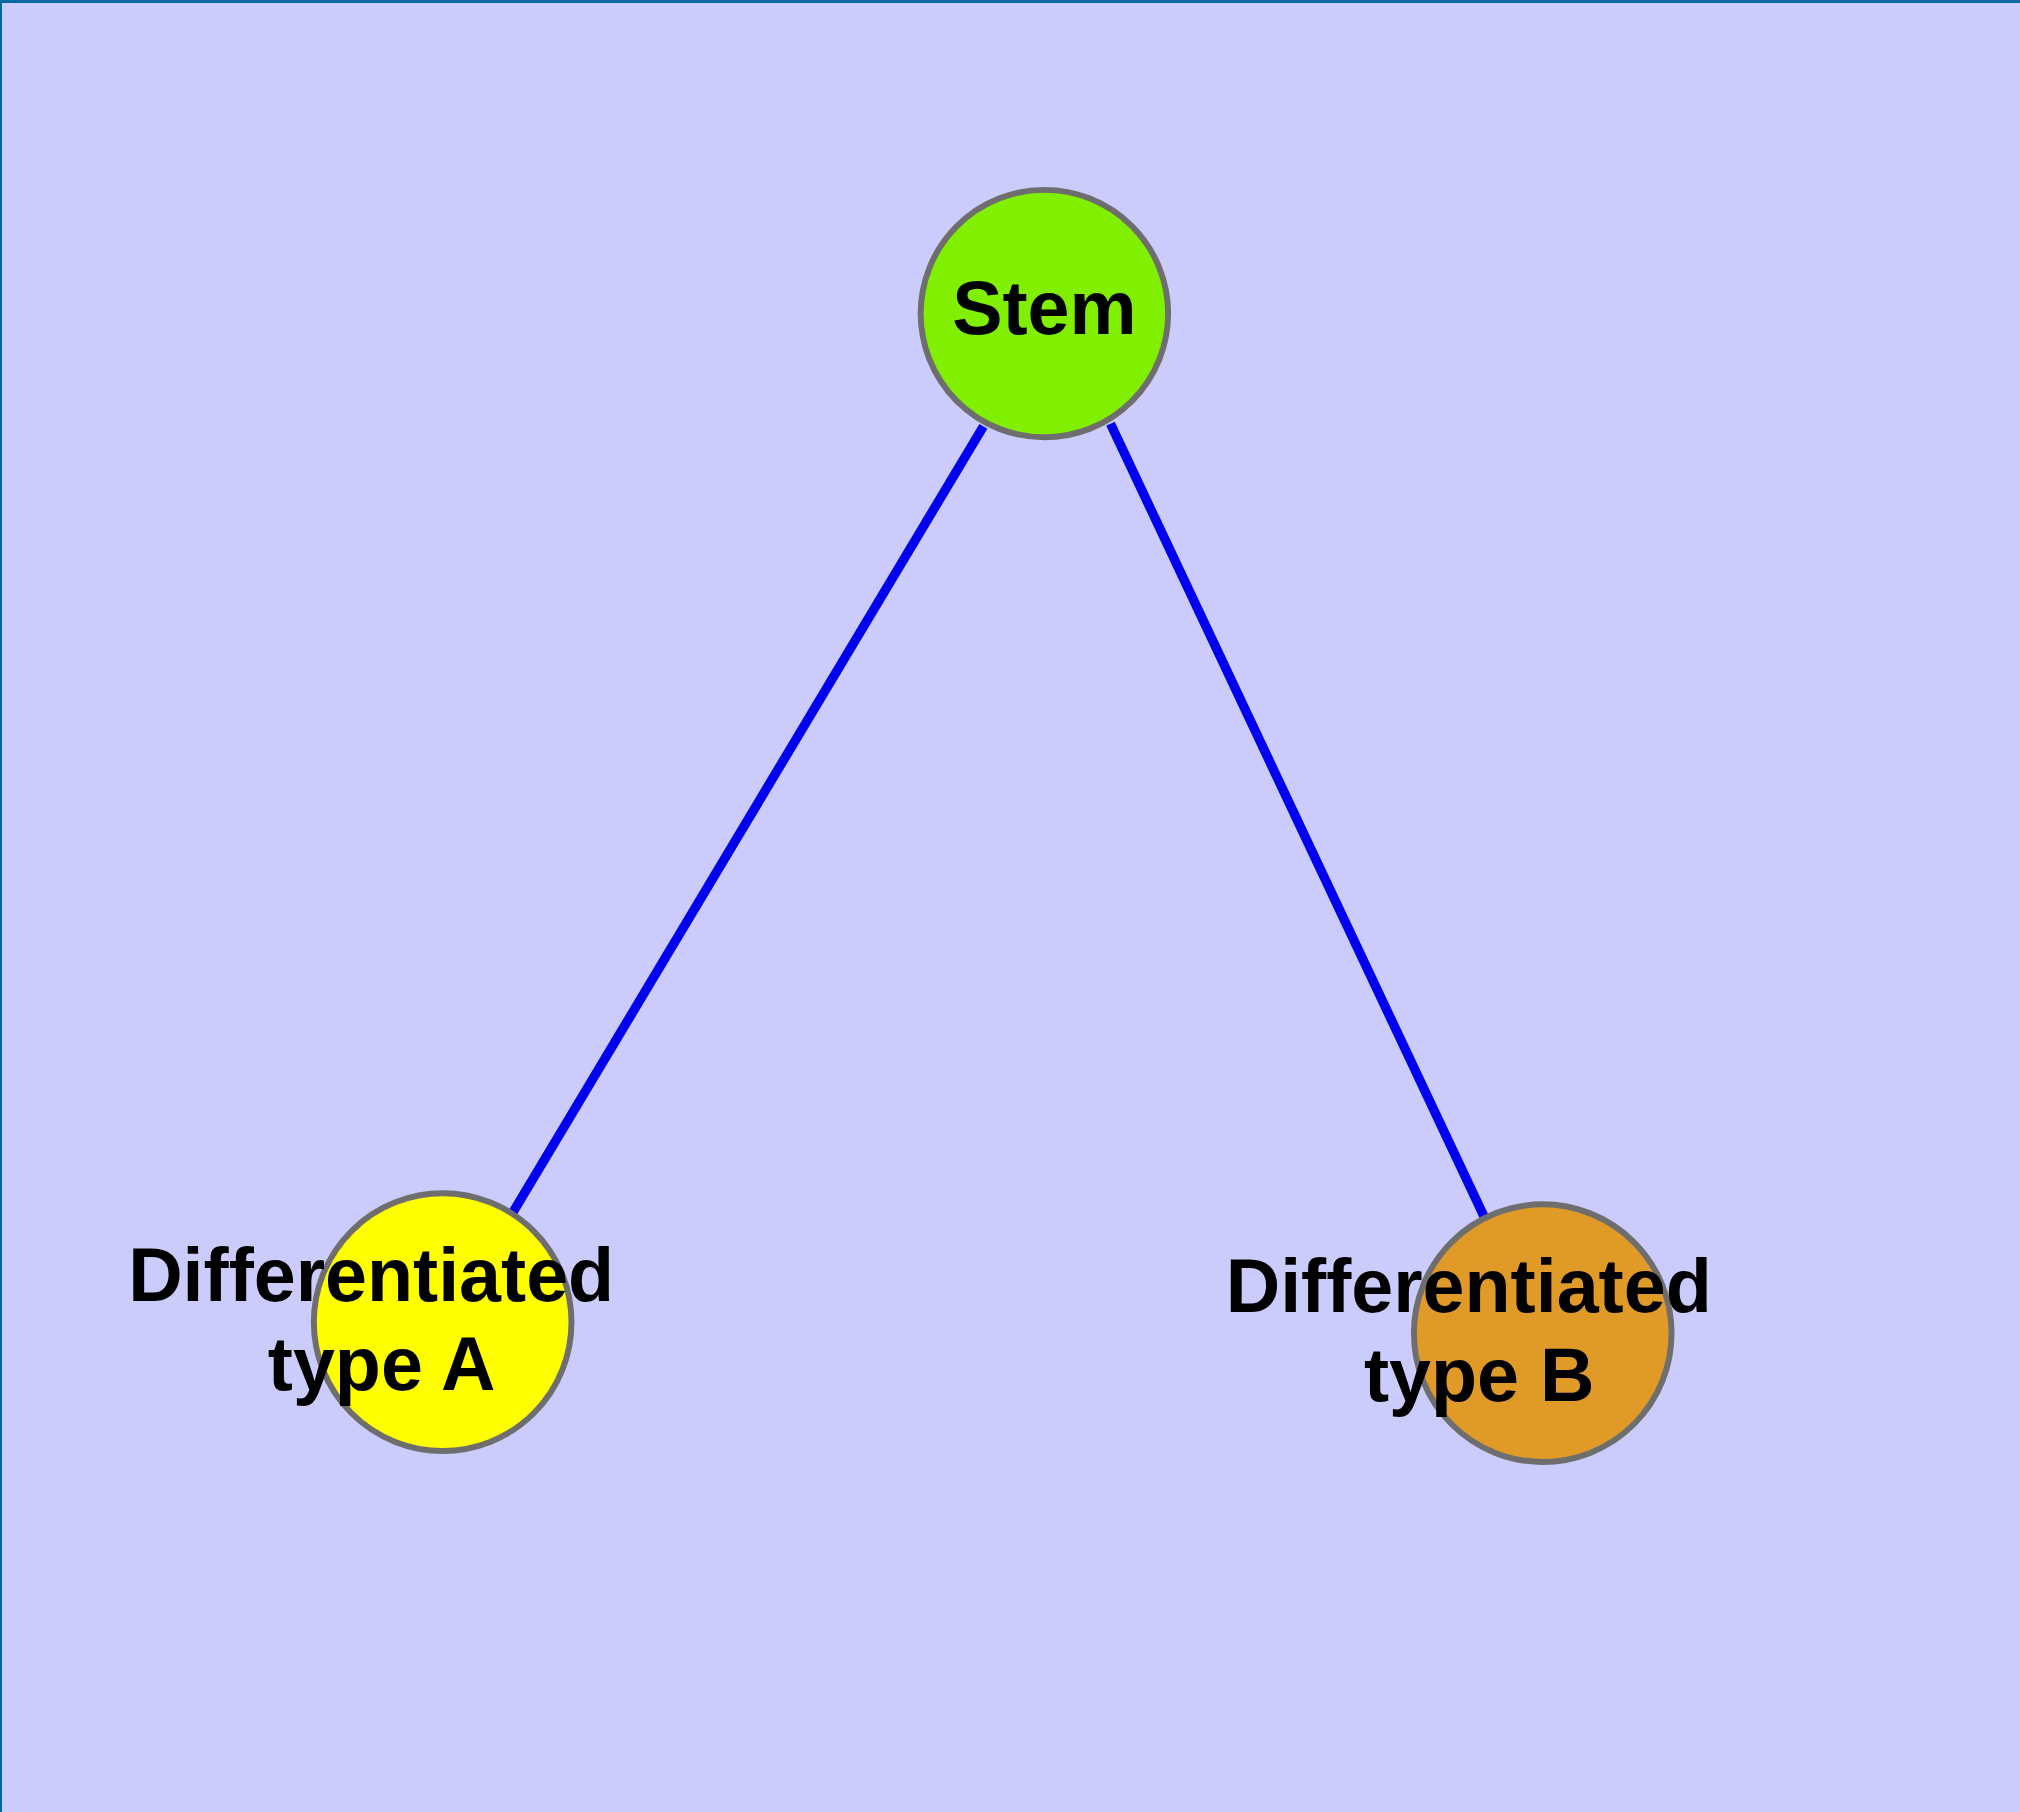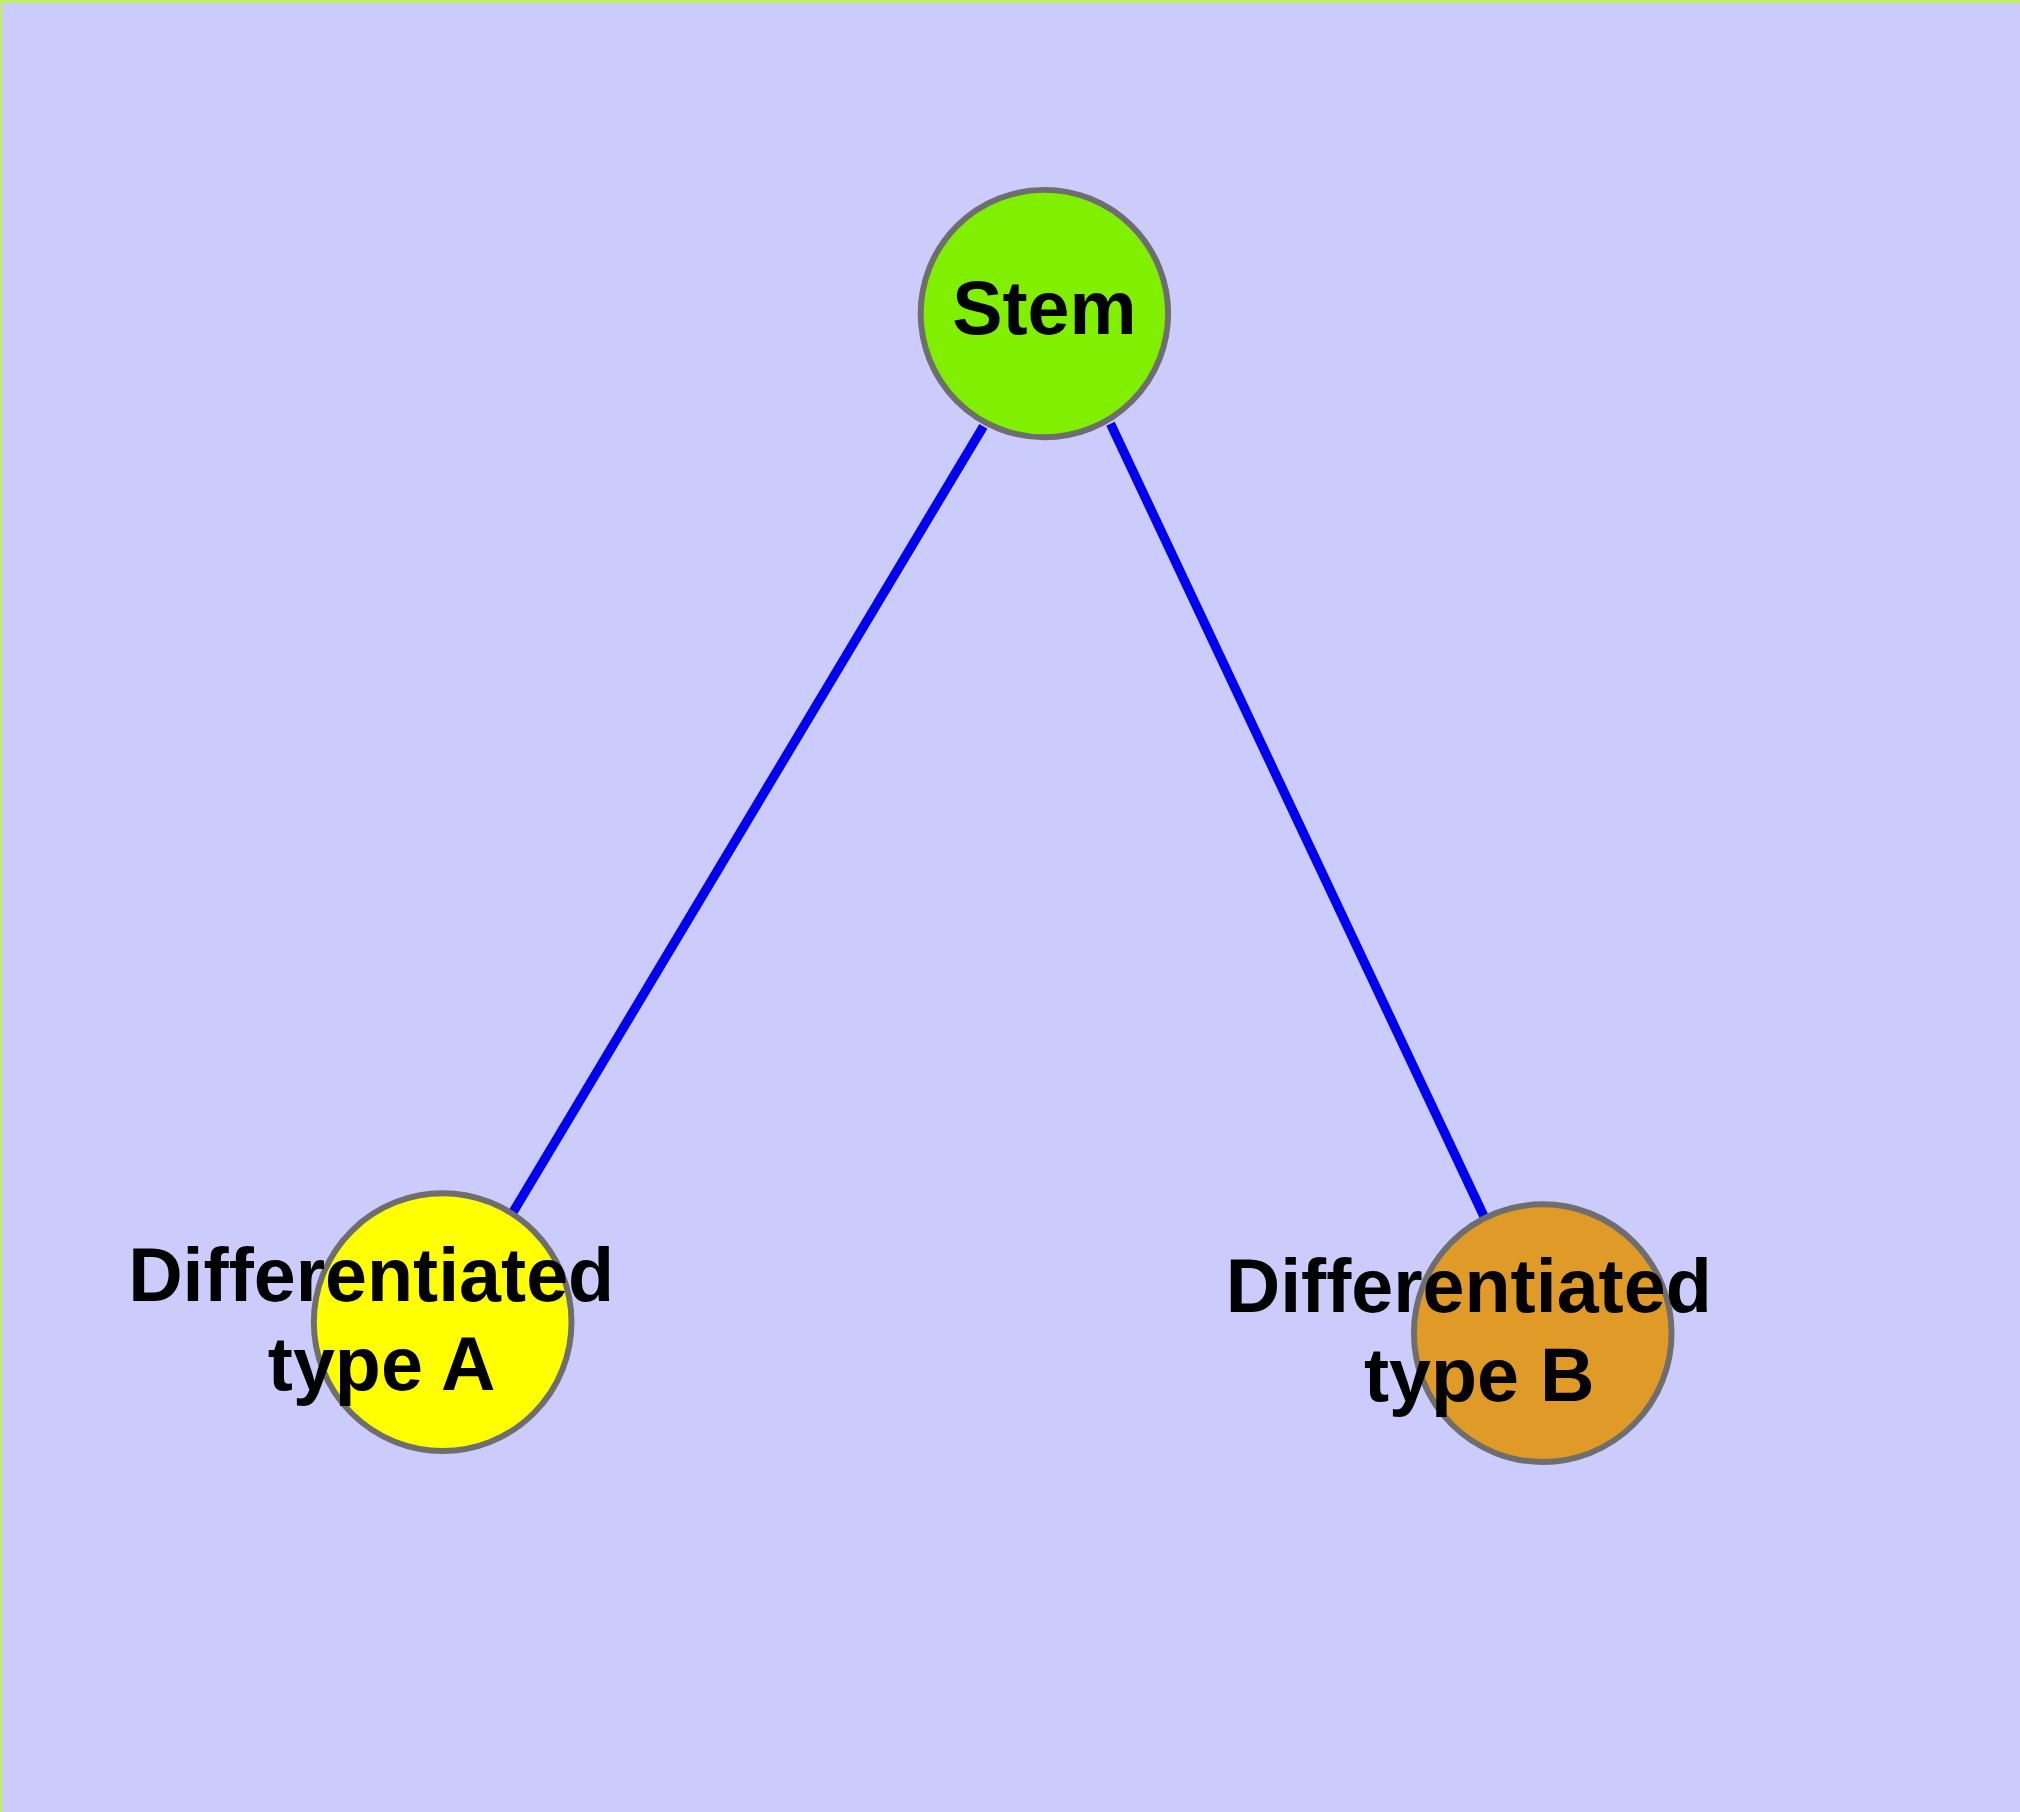--- a/index.html
+++ b/index.html
@@ -5,21 +5,21 @@
 <style>
   html, body {
     margin: 0;
     padding: 0;
     background: #ffffff;
   }
   #canvas {
     position: relative;
     width: 2021px;
     height: 1812px;
-    background: #bef264;
+    background: #0369a1;
     overflow: hidden;
     font-family: "Liberation Sans", "DejaVu Sans", sans-serif;
   }
   #plot-bg {
     position: absolute;
     left: 1.7px;
     top: 2.5px;
     width: 2019px;
     height: 1810px;
     background: #ccccfc;

